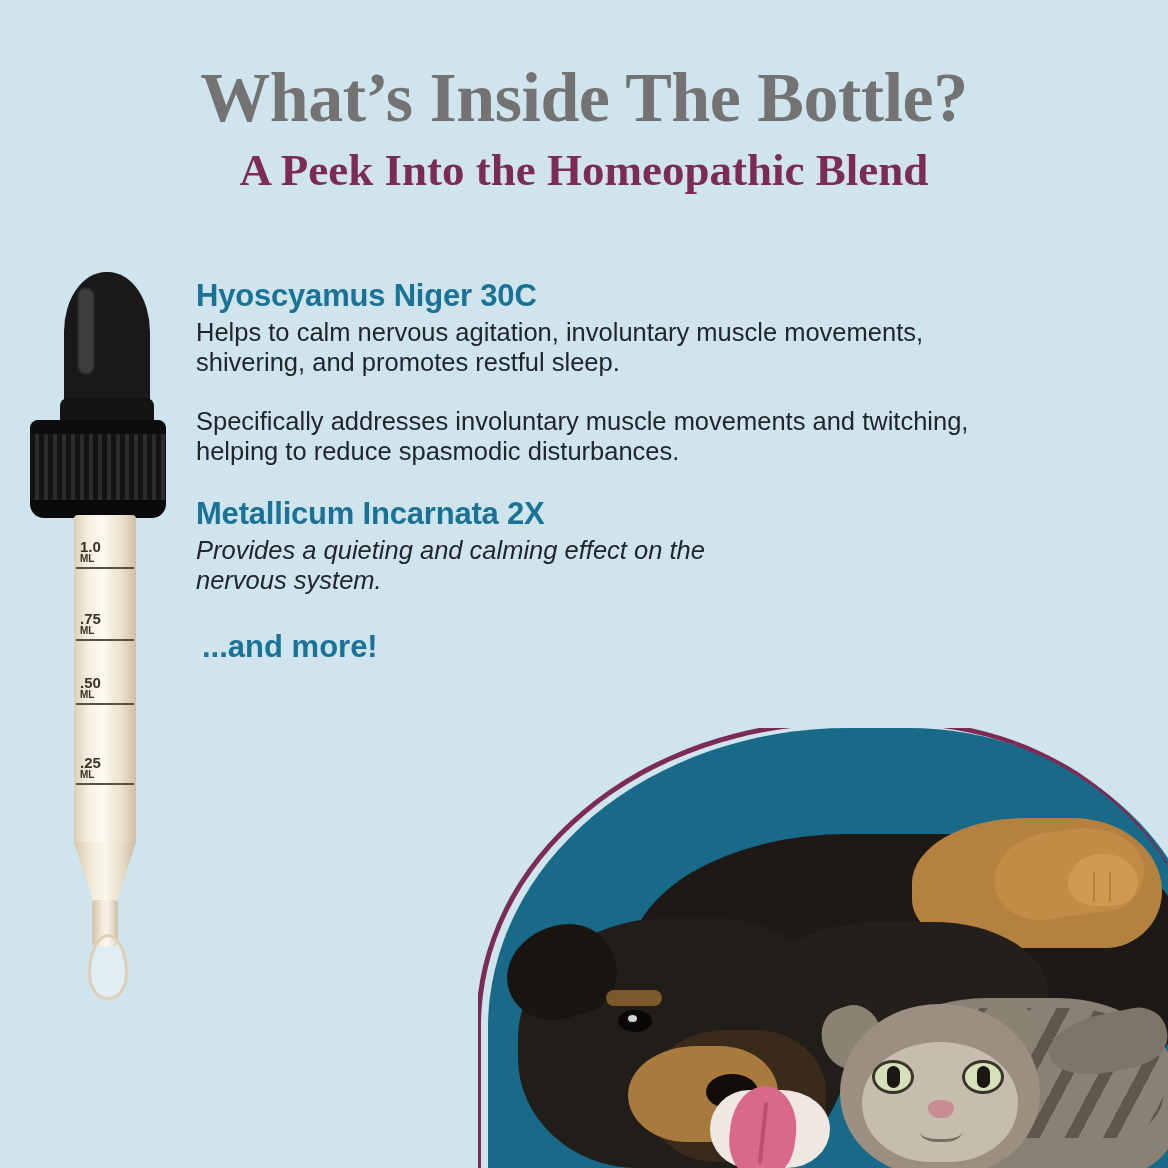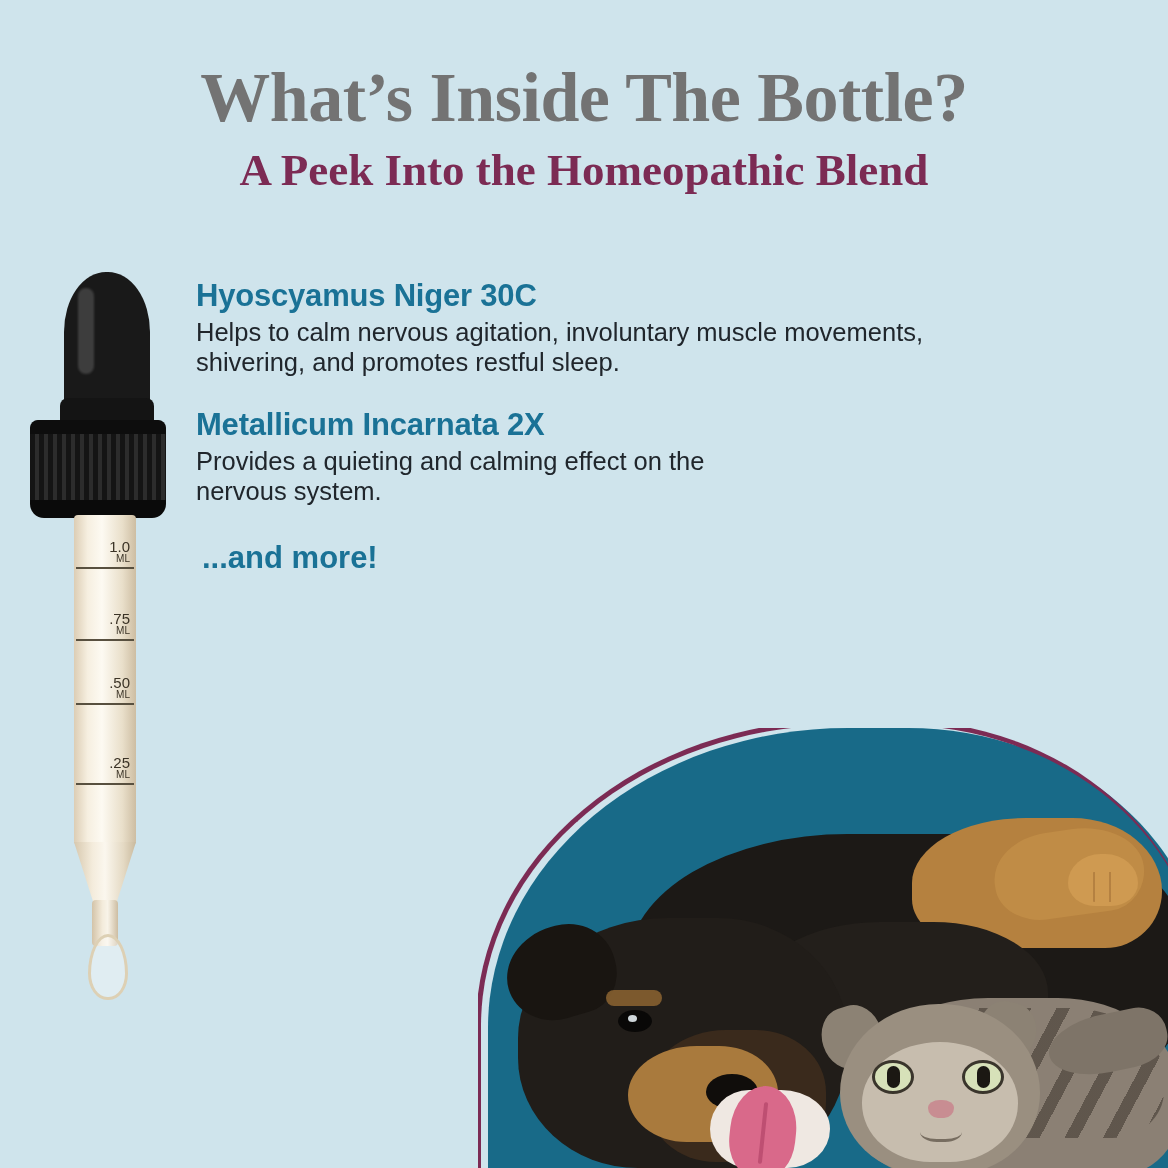--- a/index.html
+++ b/index.html
@@ -68,21 +68,21 @@
   .item-desc {
     font-family: "Liberation Sans", sans-serif;
     font-size: 25.5px;
     line-height: 1.16;
     color: #20262c;
     margin: 0;
     max-width: 840px;
   }
   .item-1 .item-desc { max-width: 730px; }
   .item-3 .item-desc { max-width: 850px; }
-  .item-4 .item-desc { max-width: 600px; }
+  .item-4 .item-desc { max-width: 600px; font-style: italic; }
 
   .and-more {
     font-family: "Liberation Sans", sans-serif;
     font-weight: bold;
     font-size: 31px;
     color: #1a7296;
     margin: 34px 0 0 6px;
   }
 
   
@@ -189,23 +189,23 @@
     position: absolute;
     left: 58px;
     top: 243px;
     width: 62px;
     height: 330px;
   }
   .mark {
     position: absolute;
     left: 6px;
     width: 50px;
-    text-align: right;
+    text-align: left;
     font-family: "Liberation Sans", sans-serif;
-    font-weight: normal;
+    font-weight: bold;
     font-size: 15px;
     color: #3b3326;
     line-height: 1.02;
   }
   .mark .ml { font-size: 10px; display: block; }
   .mark::after {
     content: "";
     position: absolute;
     left: -4px;
     bottom: -5px;
@@ -561,20 +561,21 @@
       </div>
     </div>
   </div>
 
   <div class="list">
     <div class="item item-1">
       <p class="item-name">Hyoscyamus Niger 30C</p>
       <p class="item-desc">Helps to calm nervous agitation, involuntary muscle movements, shivering, and promotes restful sleep.</p>
     </div>
     <div class="item item-2">
+      <p class="item-desc">Specifically addresses involuntary muscle movements and twitching, helping to reduce spasmodic disturbances.</p>
     </div>
     <div class="item item-4">
       <p class="item-name">Metallicum Incarnata 2X</p>
       <p class="item-desc">Provides a quieting and calming effect on the nervous system.</p>
     </div>
     <p class="and-more">...and more!</p>
   </div>
 
   <div class="photo">
     <div class="teal-arc"></div>

